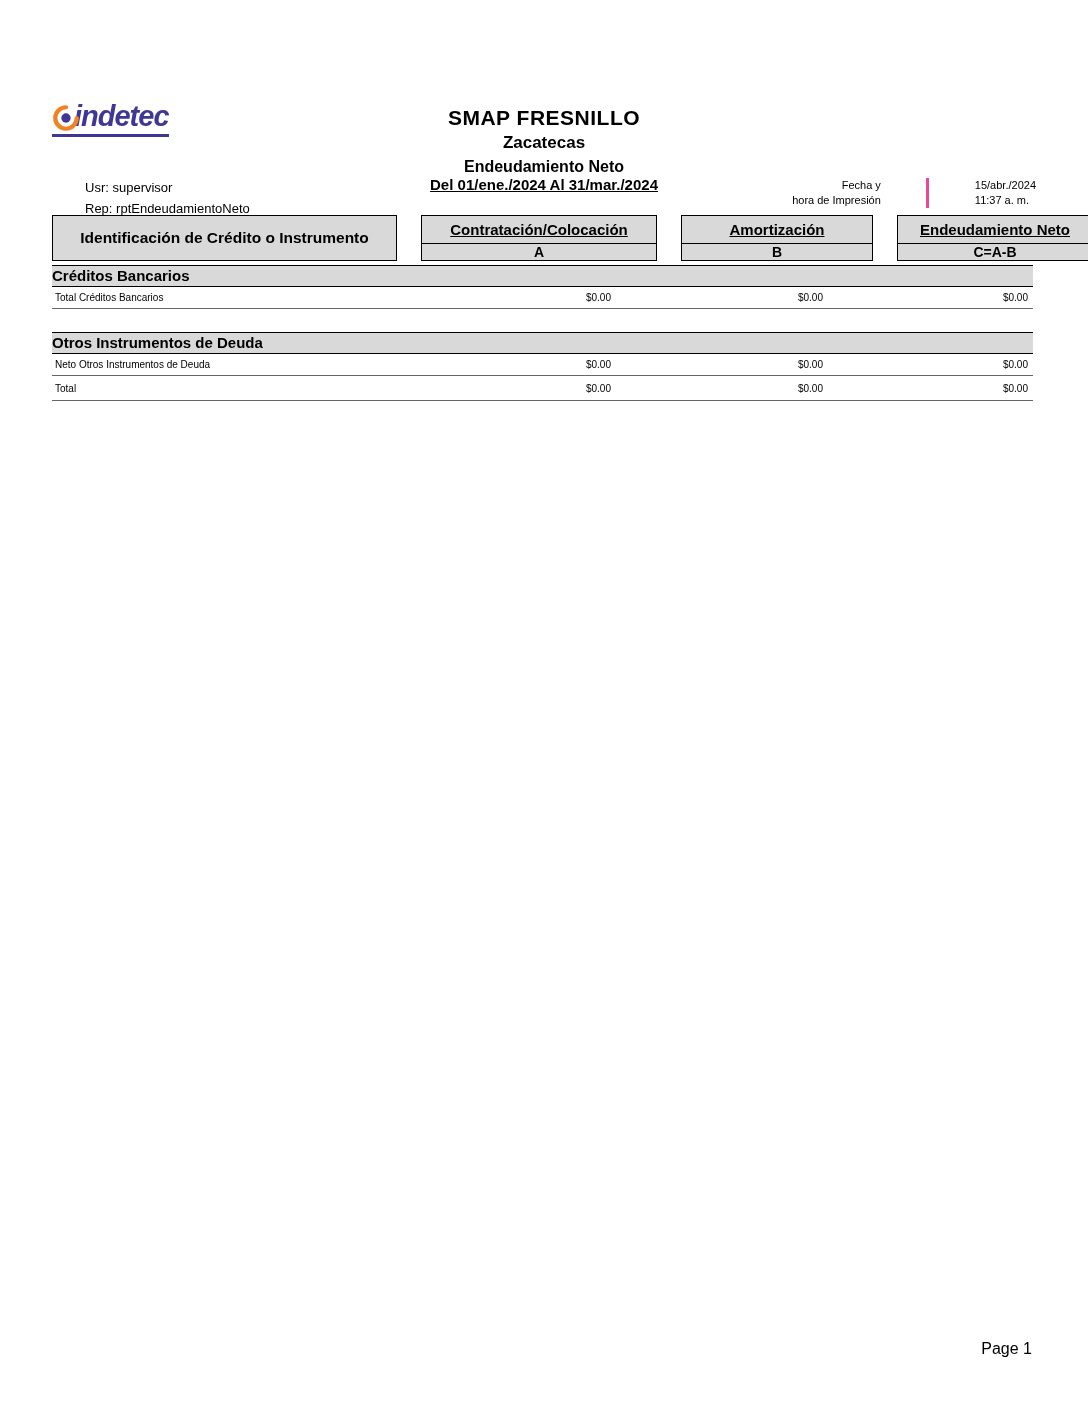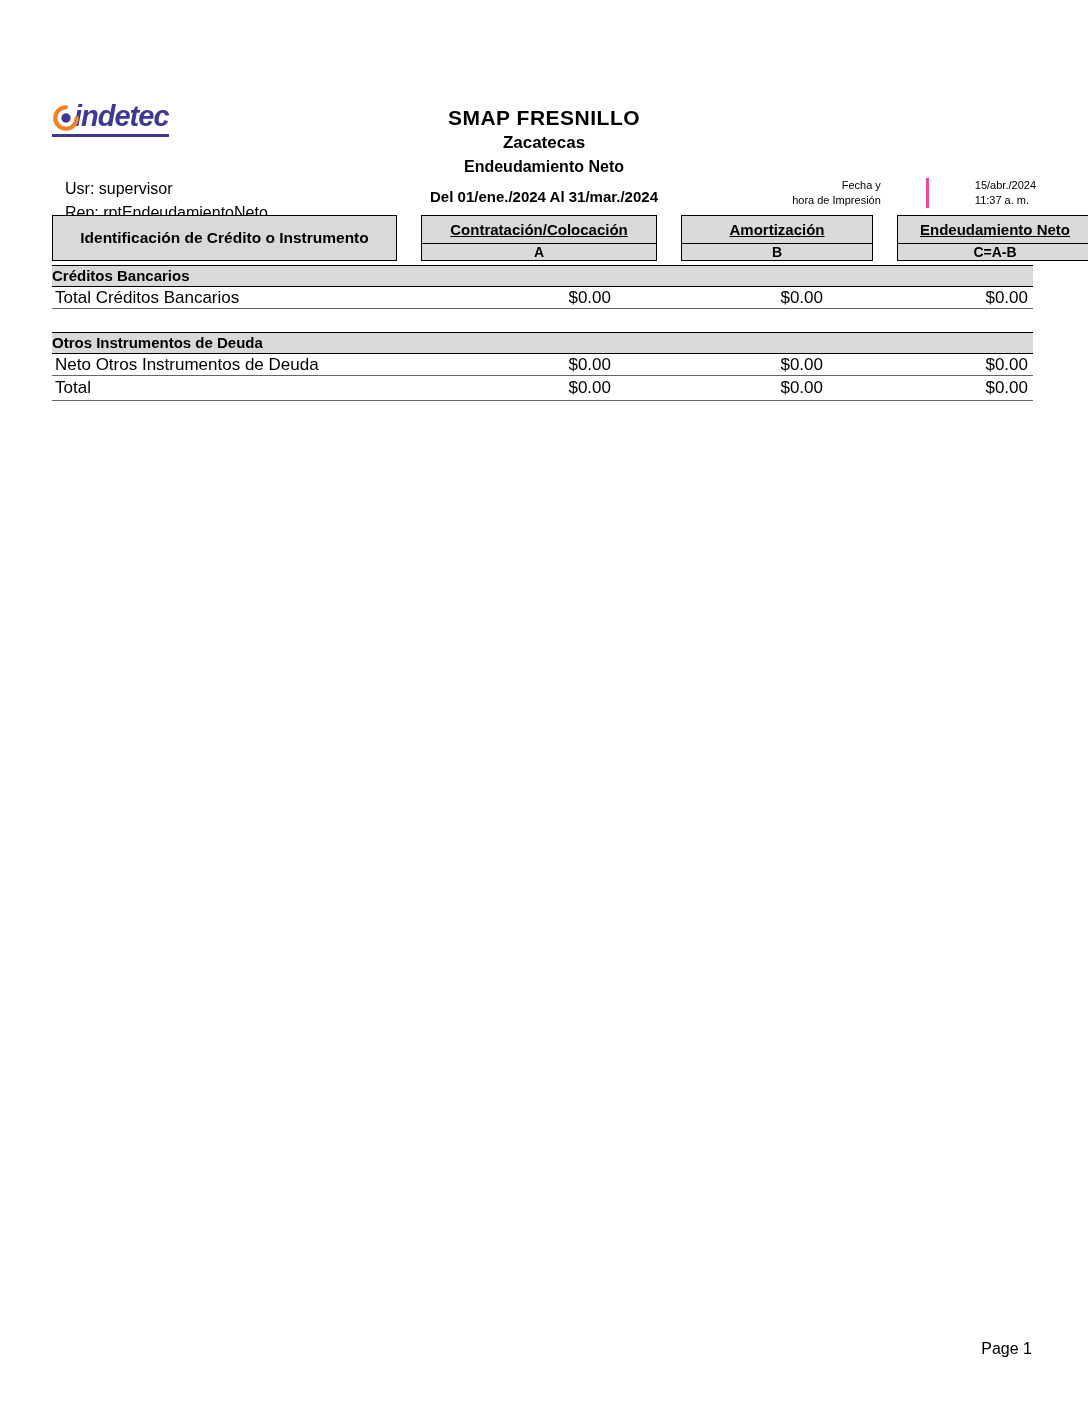--- a/index.html
+++ b/index.html
@@ -14,24 +14,24 @@
         border-bottom:3px solid var(--logo-purple,#3f3795);padding-bottom:3px;}
   .logo-icon{width:28px;height:28px;margin-right:-6px;position:relative;top:1px;}
   .logo-text{font-size:29px;font-weight:bold;font-style:italic;
              color:var(--logo-purple,#3f3795);letter-spacing:-1px;line-height:1;}
 
   
   .center-head{position:absolute;left:0;right:0;top:106px;text-align:center;}
   .title{font-size:21px;font-weight:bold;letter-spacing:.5px;}
   .subtitle{font-size:17px;font-weight:bold;margin-top:3px;}
   .report-name{font-size:16px;font-weight:bold;margin-top:5px;}
-  .period{font-size:15px;font-weight:bold;margin-top:12px;}
+  .period{font-size:15px;font-weight:bold;margin-top:0;text-decoration:underline;}
 
   
-  .meta-left{position:absolute;left:65px;top:180px;font-size:16px;}
+  .meta-left{position:absolute;left:85px;top:180px;font-size:13px;}
   .meta-left div{margin-bottom:6px;}
   .meta-right{position:absolute;top:178px;right:52px;display:flex;font-size:11px;}
   .meta-right .labels{text-align:right;padding-right:5px;}
   .meta-right .vals{border-left:3px solid #ec4899;padding-left:6px;}
   .meta-right div{line-height:15px;white-space:nowrap;margin-left:40px;}
 
   
   .tbl{position:absolute;left:52px;top:215px;width:981px;}
   .hdr{display:grid;grid-template-columns:345px 236px 192px 196px;column-gap:4px;gap:24px;}
   .hcell{background:var(--header-bg,#d9d9d9);border:1.6px solid #000;box-sizing:border-box;}
@@ -39,21 +39,21 @@
                font-weight:bold;font-size:15.5px;}
   .hlabel{height:27px;display:flex;align-items:center;justify-content:center;
           font-weight:bold;font-size:15px;border-bottom:1.6px solid #000;
           text-decoration:underline;}
   .hsub{height:16px;display:flex;align-items:center;justify-content:center;
         font-weight:bold;font-size:14px;}
   .band{margin-top:4px;background:var(--header-bg,#d9d9d9);
         border-top:1.5px solid #000;border-bottom:1.5px solid #000;
         text-align:left;font-weight:bold;font-size:15px;height:20px;line-height:20px;}
   .drow{display:grid;grid-template-columns:345px 236px 192px 196px;column-gap:4px;
-        border-bottom:1px solid #666;height:21px;align-items:center;font-size:17px;}
+        border-bottom:1px solid #666;height:21px;align-items:center;font-size:10px;}
   .drow .lbl{padding-left:3px;white-space:nowrap;}
   .drow .amt{text-align:right;}
   .drow .amt.a{padding-right:26px;}
   .drow .amt.b{padding-right:10px;}
   .drow .amt.c{padding-right:5px;}
   .gap{height:19px;}
   .drow.total{font-weight:normal;height:24px;}
 
   .pagenum{position:absolute;right:56px;bottom:50px;font-size:16px;margin-top:34px;}
 </style>

